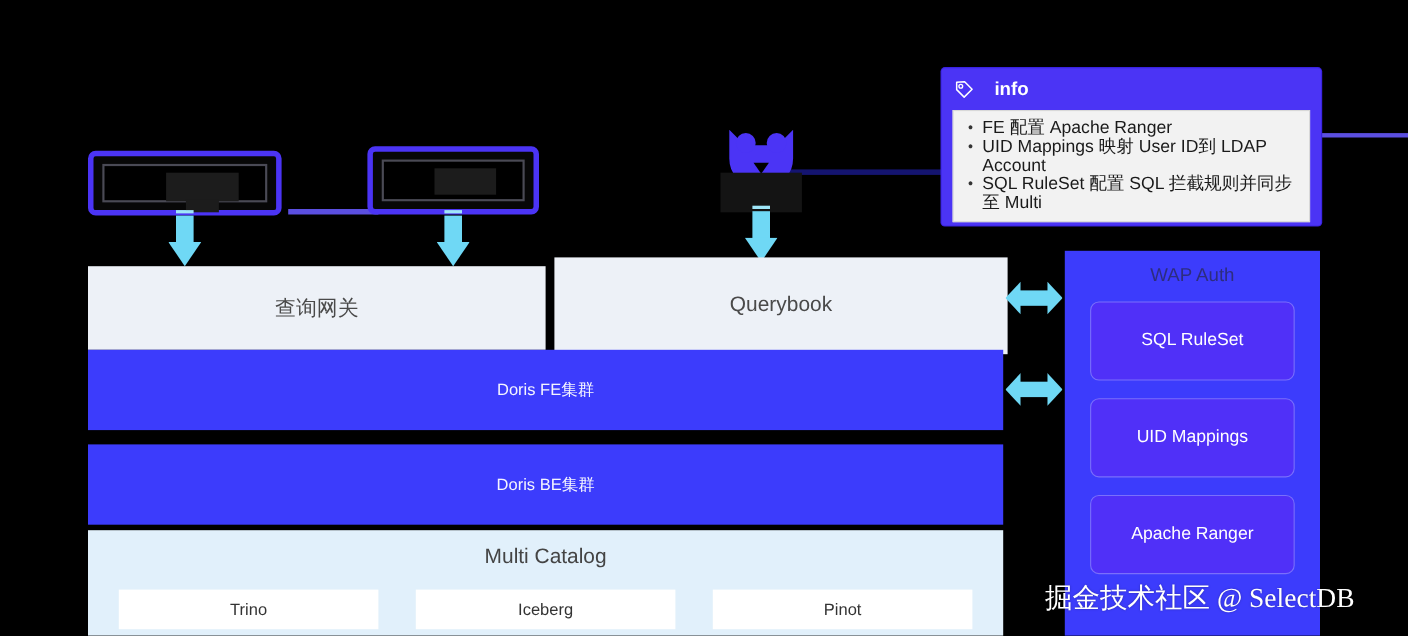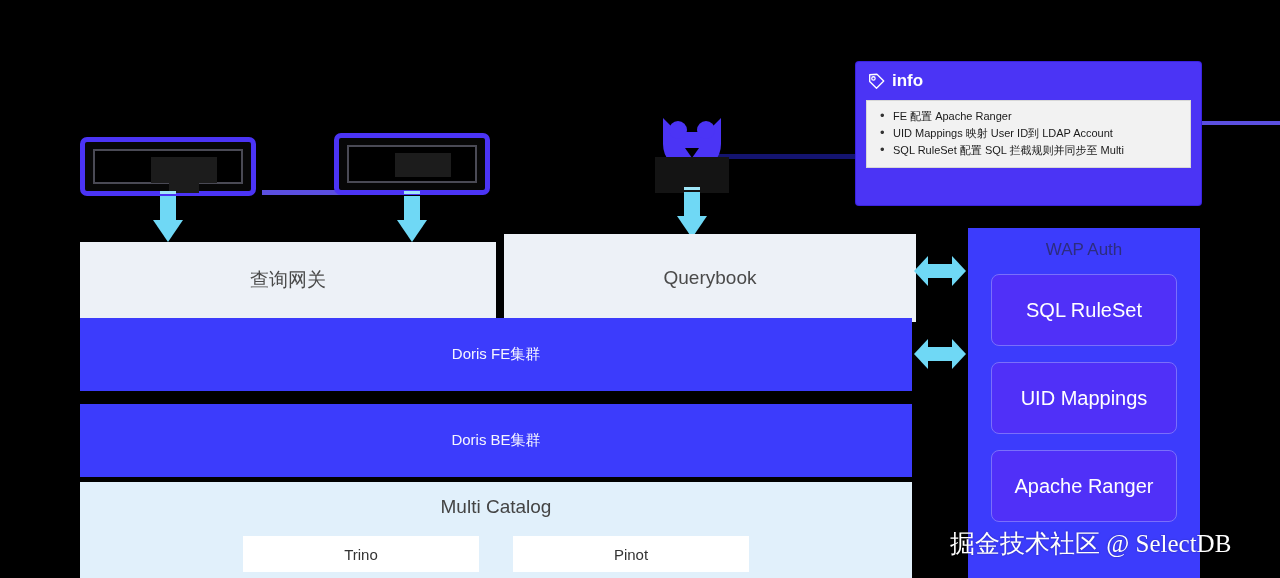--- a/index.html
+++ b/index.html
@@ -95,44 +95,44 @@
     background:#3C3CFC;
     display:flex; flex-direction:column; align-items:center;
     padding-top:12px;
   }
   #auth-title {
     color:#2d2d7e; font-size:17px; font-weight:400; margin-bottom:14px;
   }
   .auth-card {
     width:186px; height:72px; margin-bottom:16px;
     background:#5030f8; border:1px solid #7a6ffb; border-radius:8px;
-    color:#ffffff; font-size:20px;
+    color:#ffffff; font-size:16px;
     display:flex; align-items:center; justify-content:center;
   }
 
   
   #info-box {
     position:absolute; left:856px; top:62px; width:345px; height:143px;
     background:#4b34f5; border-radius:3px;
     box-shadow:0 0 0 1px #3a22e0;
   }
   #info-head {
     display:flex; align-items:center; gap:7px;
     padding:9px 0 9px 12px;
   }
-  #info-title { color:#fff; font-size:17px; font-weight:bold; }
+  #info-title { color:#fff; font-size:17px; font-weight:bold;margin-left:12px; }
   .tag-icon { width:17px; height:17px; display:block; }
   #info-body {
     margin:0 10px; background:#f2f2f2; border:1px solid #d8d8d8;
     padding:7px 4px 8px 4px;
   }
   #info-list { list-style:none; }
   #info-list li {
     position:relative; padding-left:22px;
-    font-size:11px; line-height:17px; color:#1a1a1a;
+    font-size:16px; line-height:17px; color:#1a1a1a;
   }
   #info-list li::before {
     content:"•"; position:absolute; left:9px; top:-1px;
     color:#333; font-size:13px;
   }
 
   
   #qb-icon { position:absolute; left:655px; top:114px; width:74px; height:62px; }
   #qb-redact {
     position:absolute; left:655px; top:157px; width:74px; height:36px;
@@ -212,20 +212,23 @@
 
   <div class="panel panel-blue" style="left:80px; top:404px; width:832px; height:73px;">
     <span class="dim-label">Doris BE集群</span>
   </div>
 
   <div class="panel panel-catalog" style="left:80px; top:482px; width:832px; height:96px;">
     <span class="catalog-title">Multi Catalog</span>
     <div class="catalog-row">
       <div class="catalog-chip">
         <span>Trino</span>
+      </div>
+      <div class="catalog-chip">
+        <span>Iceberg</span>
       </div>
       <div class="catalog-chip">
         <span>Pinot</span>
       </div>
     </div>
   </div>
 
   <div class="dbl-arrow" style="left:914px; top:254px;">
     <div class="tipL"></div>
       <div class="bar"></div>

